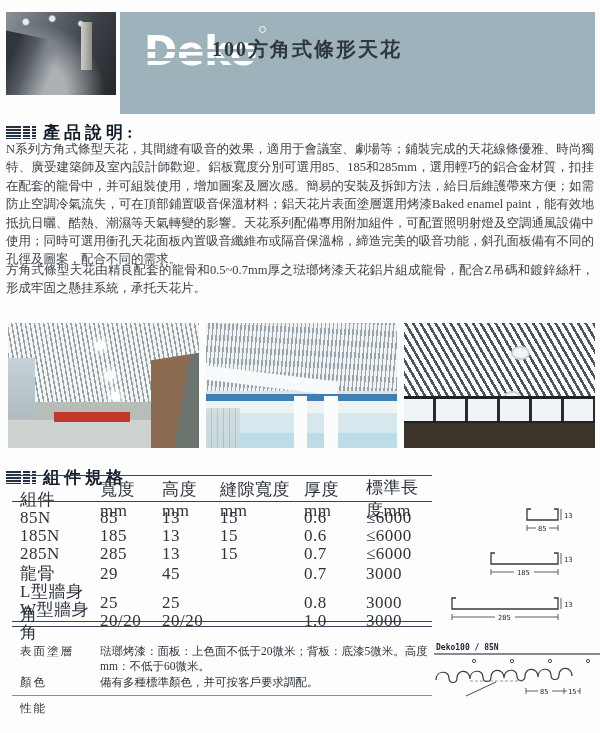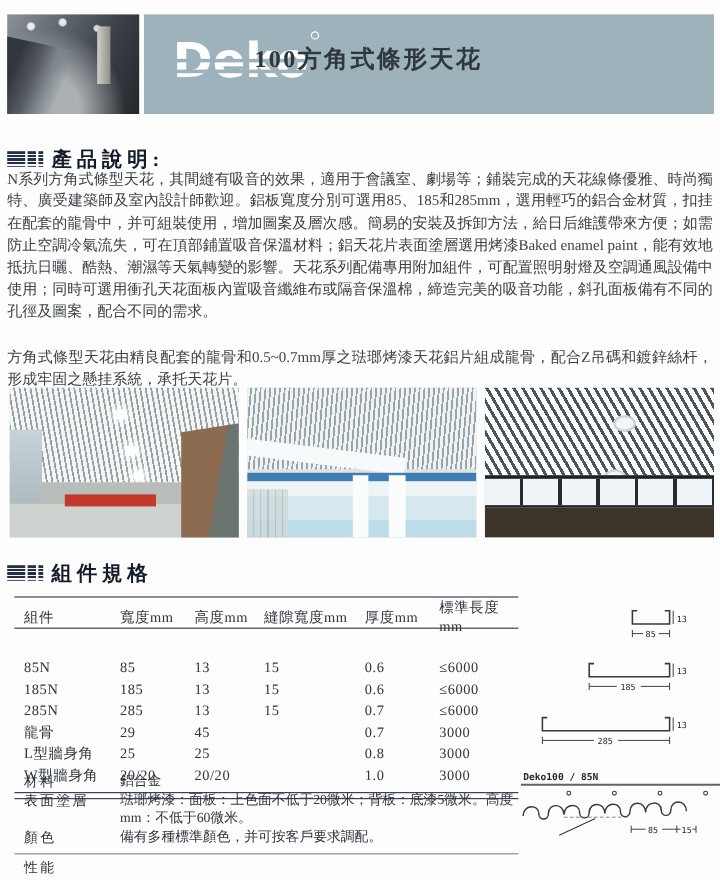--- a/index.html
+++ b/index.html
@@ -13,21 +13,21 @@
       radial-gradient(circle at 42% 8%, #e8e8e8 0 2.5px, transparent 4px),
       radial-gradient(circle at 68% 14%, #e0e0e0 0 2px, transparent 3.5px),
       radial-gradient(ellipse at 30% 95%, #aab0b3 0 25%, transparent 60%),
       linear-gradient(115deg, #8b9298 0%, #5d646b 35%, #3a4046 65%, #24282d 100%); }
   .header-photo::before { content:""; position:absolute; left:-20%; top:28%; width:72%; height:95%;
       background:linear-gradient(100deg,#31363b 30%, #565c61 50%, #7d8489 62%, transparent 78%);
       transform:rotate(12deg); }
   .header-photo::after { content:""; position:absolute; right:22%; top:12%; width:10%; height:58%;
       background:linear-gradient(90deg,#cfcfc8,#8f8f88); }
 
-  .header-band { position:absolute; left:120px; top:12px; width:475px; height:83px; background:#9eb2bc; }
+  .header-band { position:absolute; left:120px; top:12px; width:475px; height:102px; background:#9eb2bc; }
   .logo-wrap { position:absolute; left:24px; top:16px; width:130px; height:50px; }
   .logo-text { font-family:"DejaVu Sans", sans-serif; font-weight:bold; font-style:normal;
       font-size:40px; line-height:46px; color:#ffffff; letter-spacing:0px; }
   .logo-stripe { position:absolute; left:-2px; width:126px; height:3px; background:#9eb2bc; }
   .stripe-a { top:21px; } .stripe-b { top:30px; }
   .reg-mark { position:absolute; right:8px; top:-2px; width:5px; height:5px;
       border:1.5px solid #ffffff; border-radius:50%; }
   .band-title { position:absolute; left:92px; top:24px; font-size:20px; font-weight:bold;
       color:#2f373e; letter-spacing:2px; }
   .band-subtitle { position:absolute; left:94px; top:51px; font-size:11px; color:#2f373e;
@@ -74,21 +74,21 @@
   .ph3 .ceiling { position:absolute; top:0; left:0; right:0; height:58%;
       background:repeating-linear-gradient(60deg,#fbfcfc 0 4px,#4d545b 4px 6.5px); }
   .spot { position:absolute; width:15px; height:10px; border-radius:50%;
       background:#f4f6f6; border:2px solid #cdd3d6; }
   .ph3 .skylight { position:absolute; top:58%; left:0; right:0; height:22%;
       background:repeating-linear-gradient(90deg,#eef4f7 0 29px,#272b2e 29px 32px);
       border-top:3px solid #1e2225; border-bottom:2px solid #1e2225; box-sizing:border-box; }
   .ph3 .base { position:absolute; bottom:0; left:0; right:0; height:20%; background:#3c332b; }
 
   
-  .spec-table { position:absolute; left:12px; top:497px; width:420px; font-size:12px;
+  .spec-table { position:absolute; left:12px; top:475px; width:420px; font-size:17px;
       color:#2e343c; letter-spacing:0.5px; }
   .t-row { display:grid; grid-template-columns:88px 62px 58px 84px 62px 66px; align-items:center; }
   .t-head { height:25px; border-top:1.4px solid #3a4450; border-bottom:1.2px solid #3a4450; }
   .t-data { height:18px; }
   .t-row > div { text-align:left; }
   .t-row > div:first-child { text-align:left; padding-left:8px; }
   .dbl-line { margin-top:5px; height:4px; border-top:1.4px solid #3a4450;
       border-bottom:1.4px solid #3a4450; }
 
   
@@ -124,21 +124,21 @@
   <div class="sec-heading" style="top:121px;">
     <div class="marker">
         <span class="m1"></span>
         <span class="m2"></span>
         <span class="m3"></span>
       </div>
     <div class="heading-text">產品說明:</div>
   </div>
   <div class="body-text" style="top:140px;">N系列方角式條型天花，其間縫有吸音的效果，適用于會議室、劇場等；鋪裝完成的天花線條優雅、時尚獨特、廣受建築師及室內設計師歡迎。鋁板寬度分別可選用85、185和285mm，選用輕巧的鋁合金材質，扣挂在配套的龍骨中，并可組裝使用，增加圖案及層次感。簡易的安裝及拆卸方法，給日后維護帶來方便；如需防止空調冷氣流失，可在頂部鋪置吸音保溫材料；鋁天花片表面塗層選用烤漆Baked enamel paint，能有效地抵抗日曬、酷熱、潮濕等天氣轉變的影響。天花系列配備專用附加組件，可配置照明射燈及空調通風設備中使用；同時可選用衝孔天花面板內置吸音纖維布或隔音保溫棉，締造完美的吸音功能，斜孔面板備有不同的孔徑及圖案，配合不同的需求。</div>
 
-  <div class="body-text" style="top:261px;margin-top:28px;">方角式條型天花由精良配套的龍骨和0.5~0.7mm厚之琺瑯烤漆天花鋁片組成龍骨，配合Z吊碼和鍍鋅絲杆，形成牢固之懸挂系統，承托天花片。</div>
+  <div class="body-text" style="top:261px;">方角式條型天花由精良配套的龍骨和0.5~0.7mm厚之琺瑯烤漆天花鋁片組成龍骨，配合Z吊碼和鍍鋅絲杆，形成牢固之懸挂系統，承托天花片。</div>
 
   <div class="photos">
     <div class="photo ph1">
       <div class="ceiling"></div>
       <div class="lamp" style="left:46%; top:14%;"></div>
       <div class="lamp" style="left:51%; top:38%;"></div>
       <div class="lamp" style="left:54%; top:55%;"></div>
       <div class="wall"></div>
       <div class="win"></div>
       <div class="banner"></div>
@@ -173,21 +173,21 @@
 
   <div class="spec-table">
     <div class="t-row t-head">
       <div>組件</div>
       <div>寬度mm</div>
       <div>高度mm</div>
       <div>縫隙寬度mm</div>
       <div>厚度mm</div>
       <div>標準長度mm</div>
     </div>
-    <div class="t-row t-data" style="margin-top:23px;">
+    <div class="t-row t-data" style="margin-top:6px;">
       <div>85N</div>
       <div>85</div>
       <div>13</div>
       <div>15</div>
       <div>0.6</div>
       <div>≤6000</div>
     </div>
     <div class="t-row t-data">
       <div>185N</div>
       <div>185</div>
@@ -225,24 +225,20 @@
       <div>20/20</div>
       <div>20/20</div>
       <div></div>
       <div>1.0</div>
       <div>3000</div>
     </div>
     <div class="dbl-line"></div>
   </div>
 
   <div class="props">
-    <div class="p-row r-mat">
-      <div>材料</div>
-      <div>鋁合金</div>
-    </div>
     <div class="p-row r-coat">
       <div>表面塗層</div>
       <div>琺瑯烤漆：面板：上色面不低于20微米；背板：底漆5微米。高度mm：不低于60微米。</div>
     </div>
     <div class="p-row r-col">
       <div>顏色</div>
       <div>備有多種標準顏色，并可按客戶要求調配。</div>
     </div>
     <div class="thin-line"></div>
     <div class="p-row r-perf">

